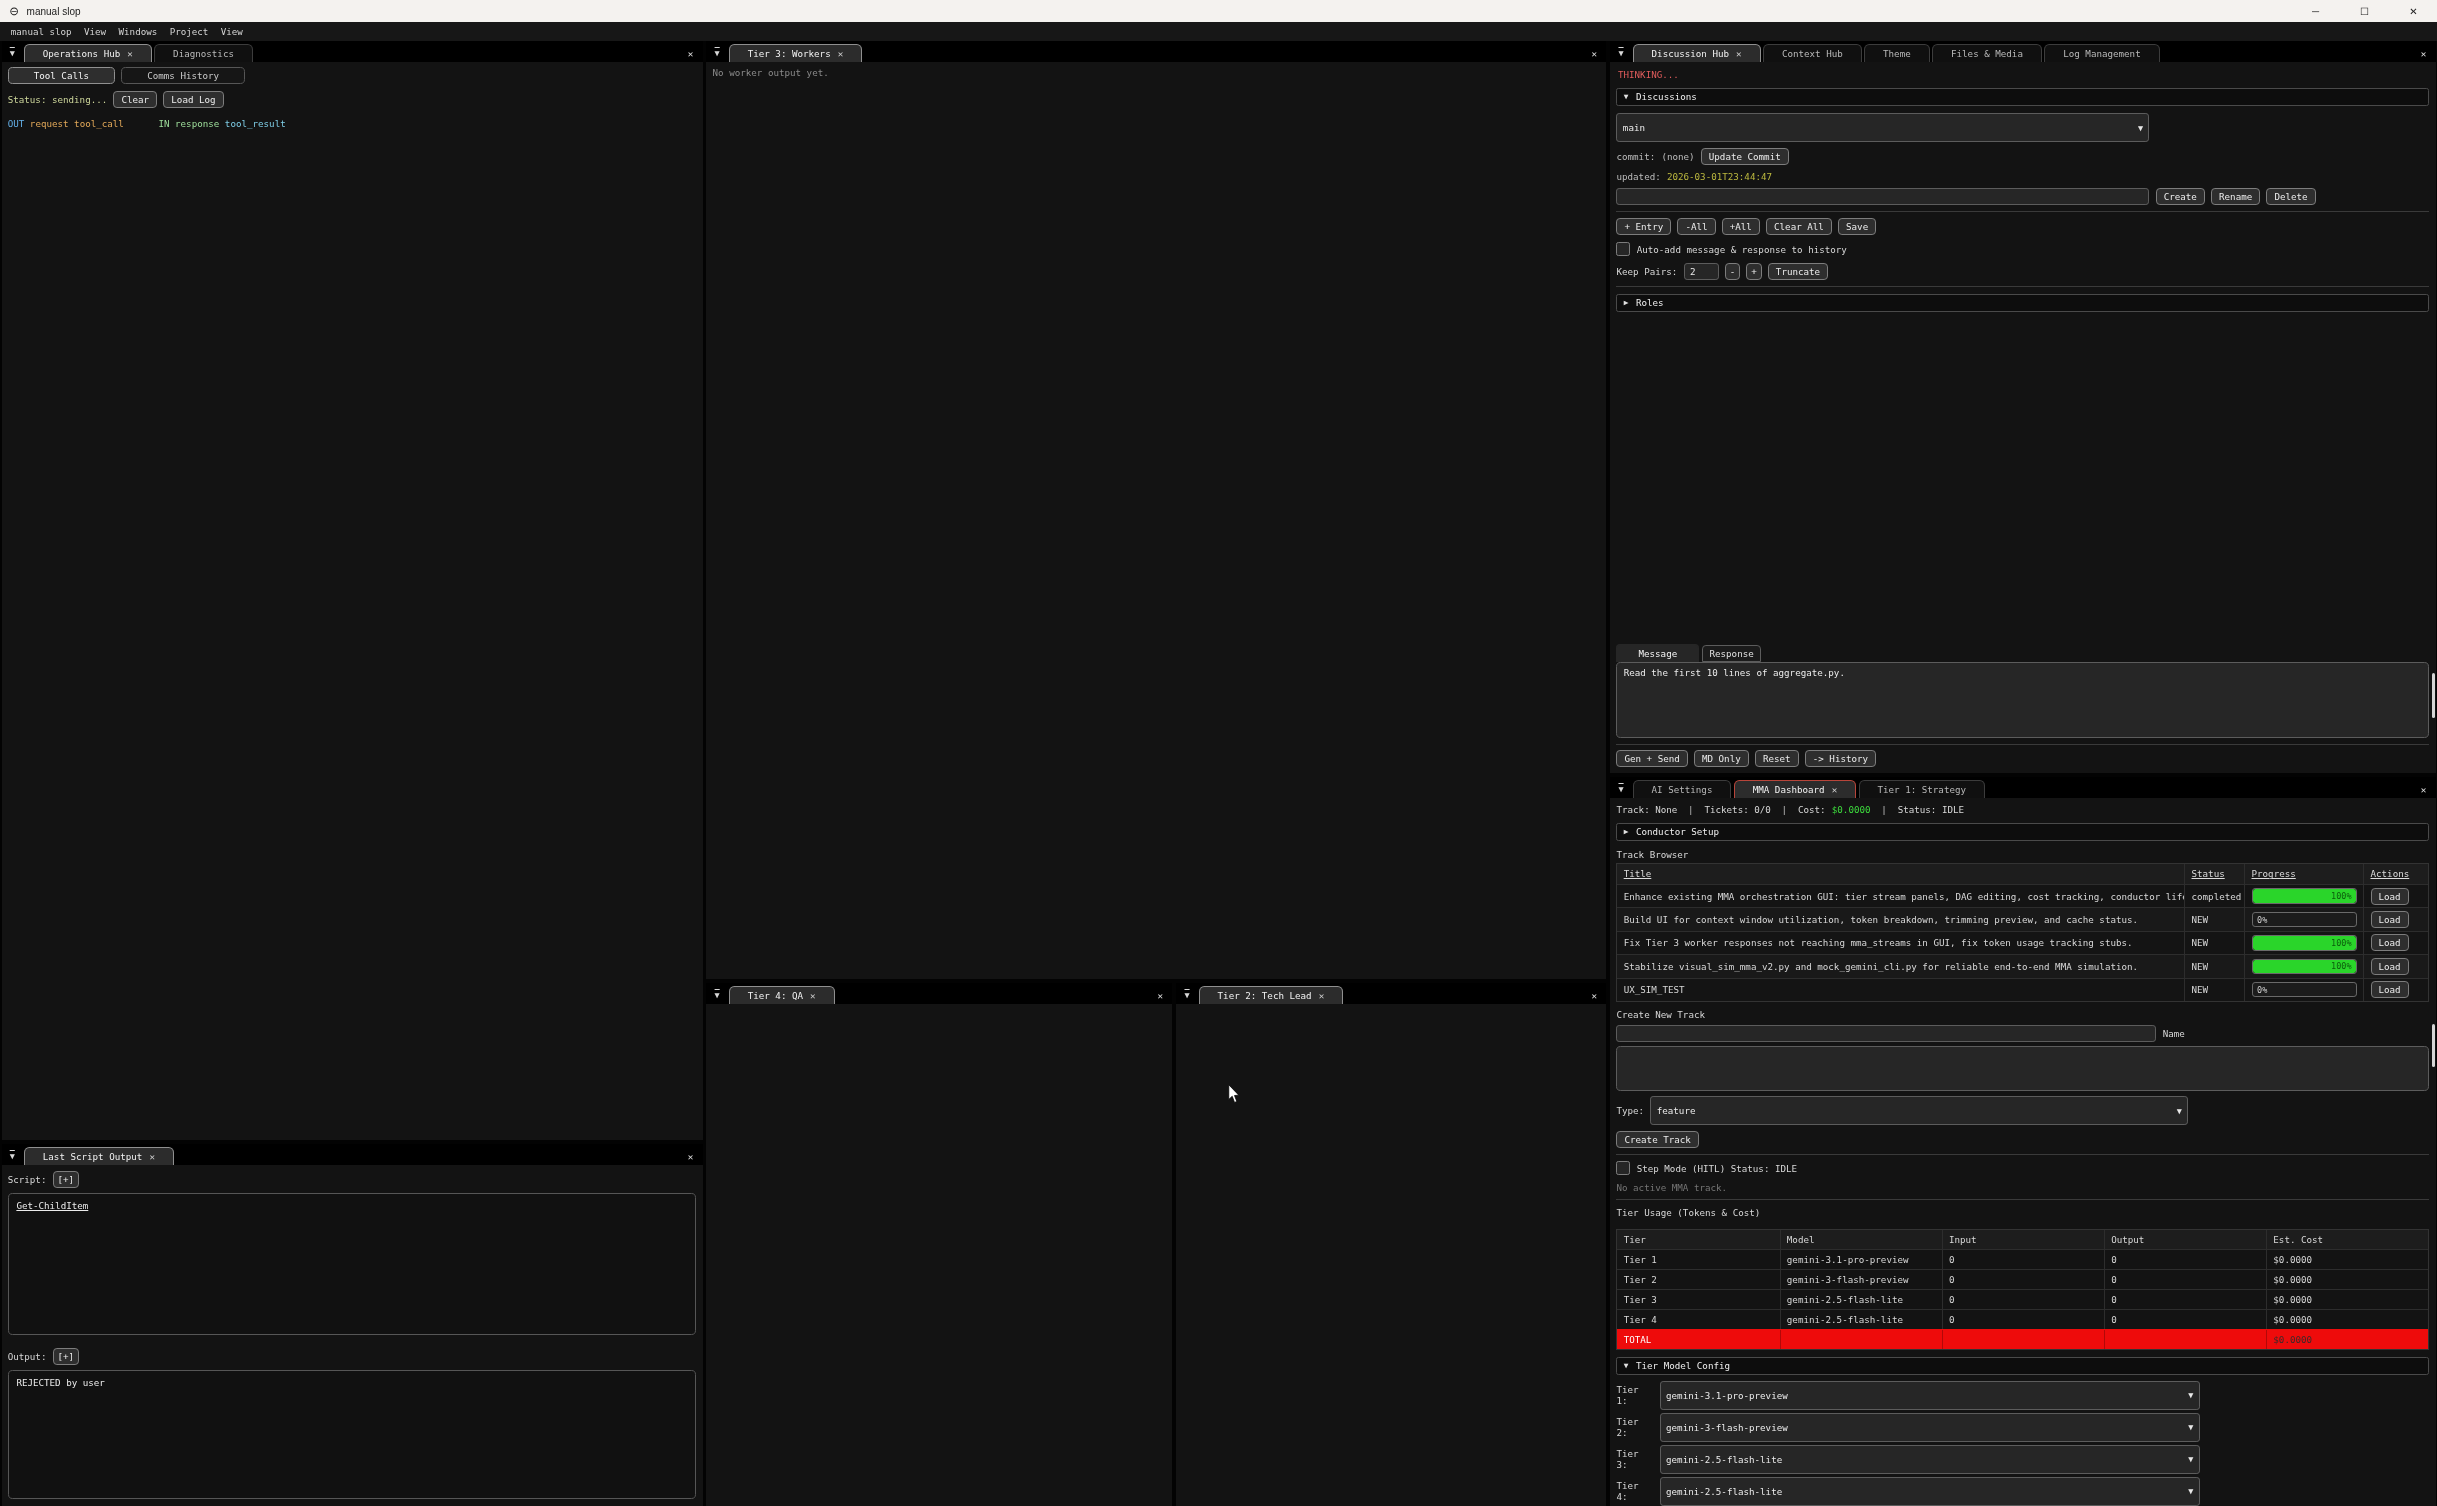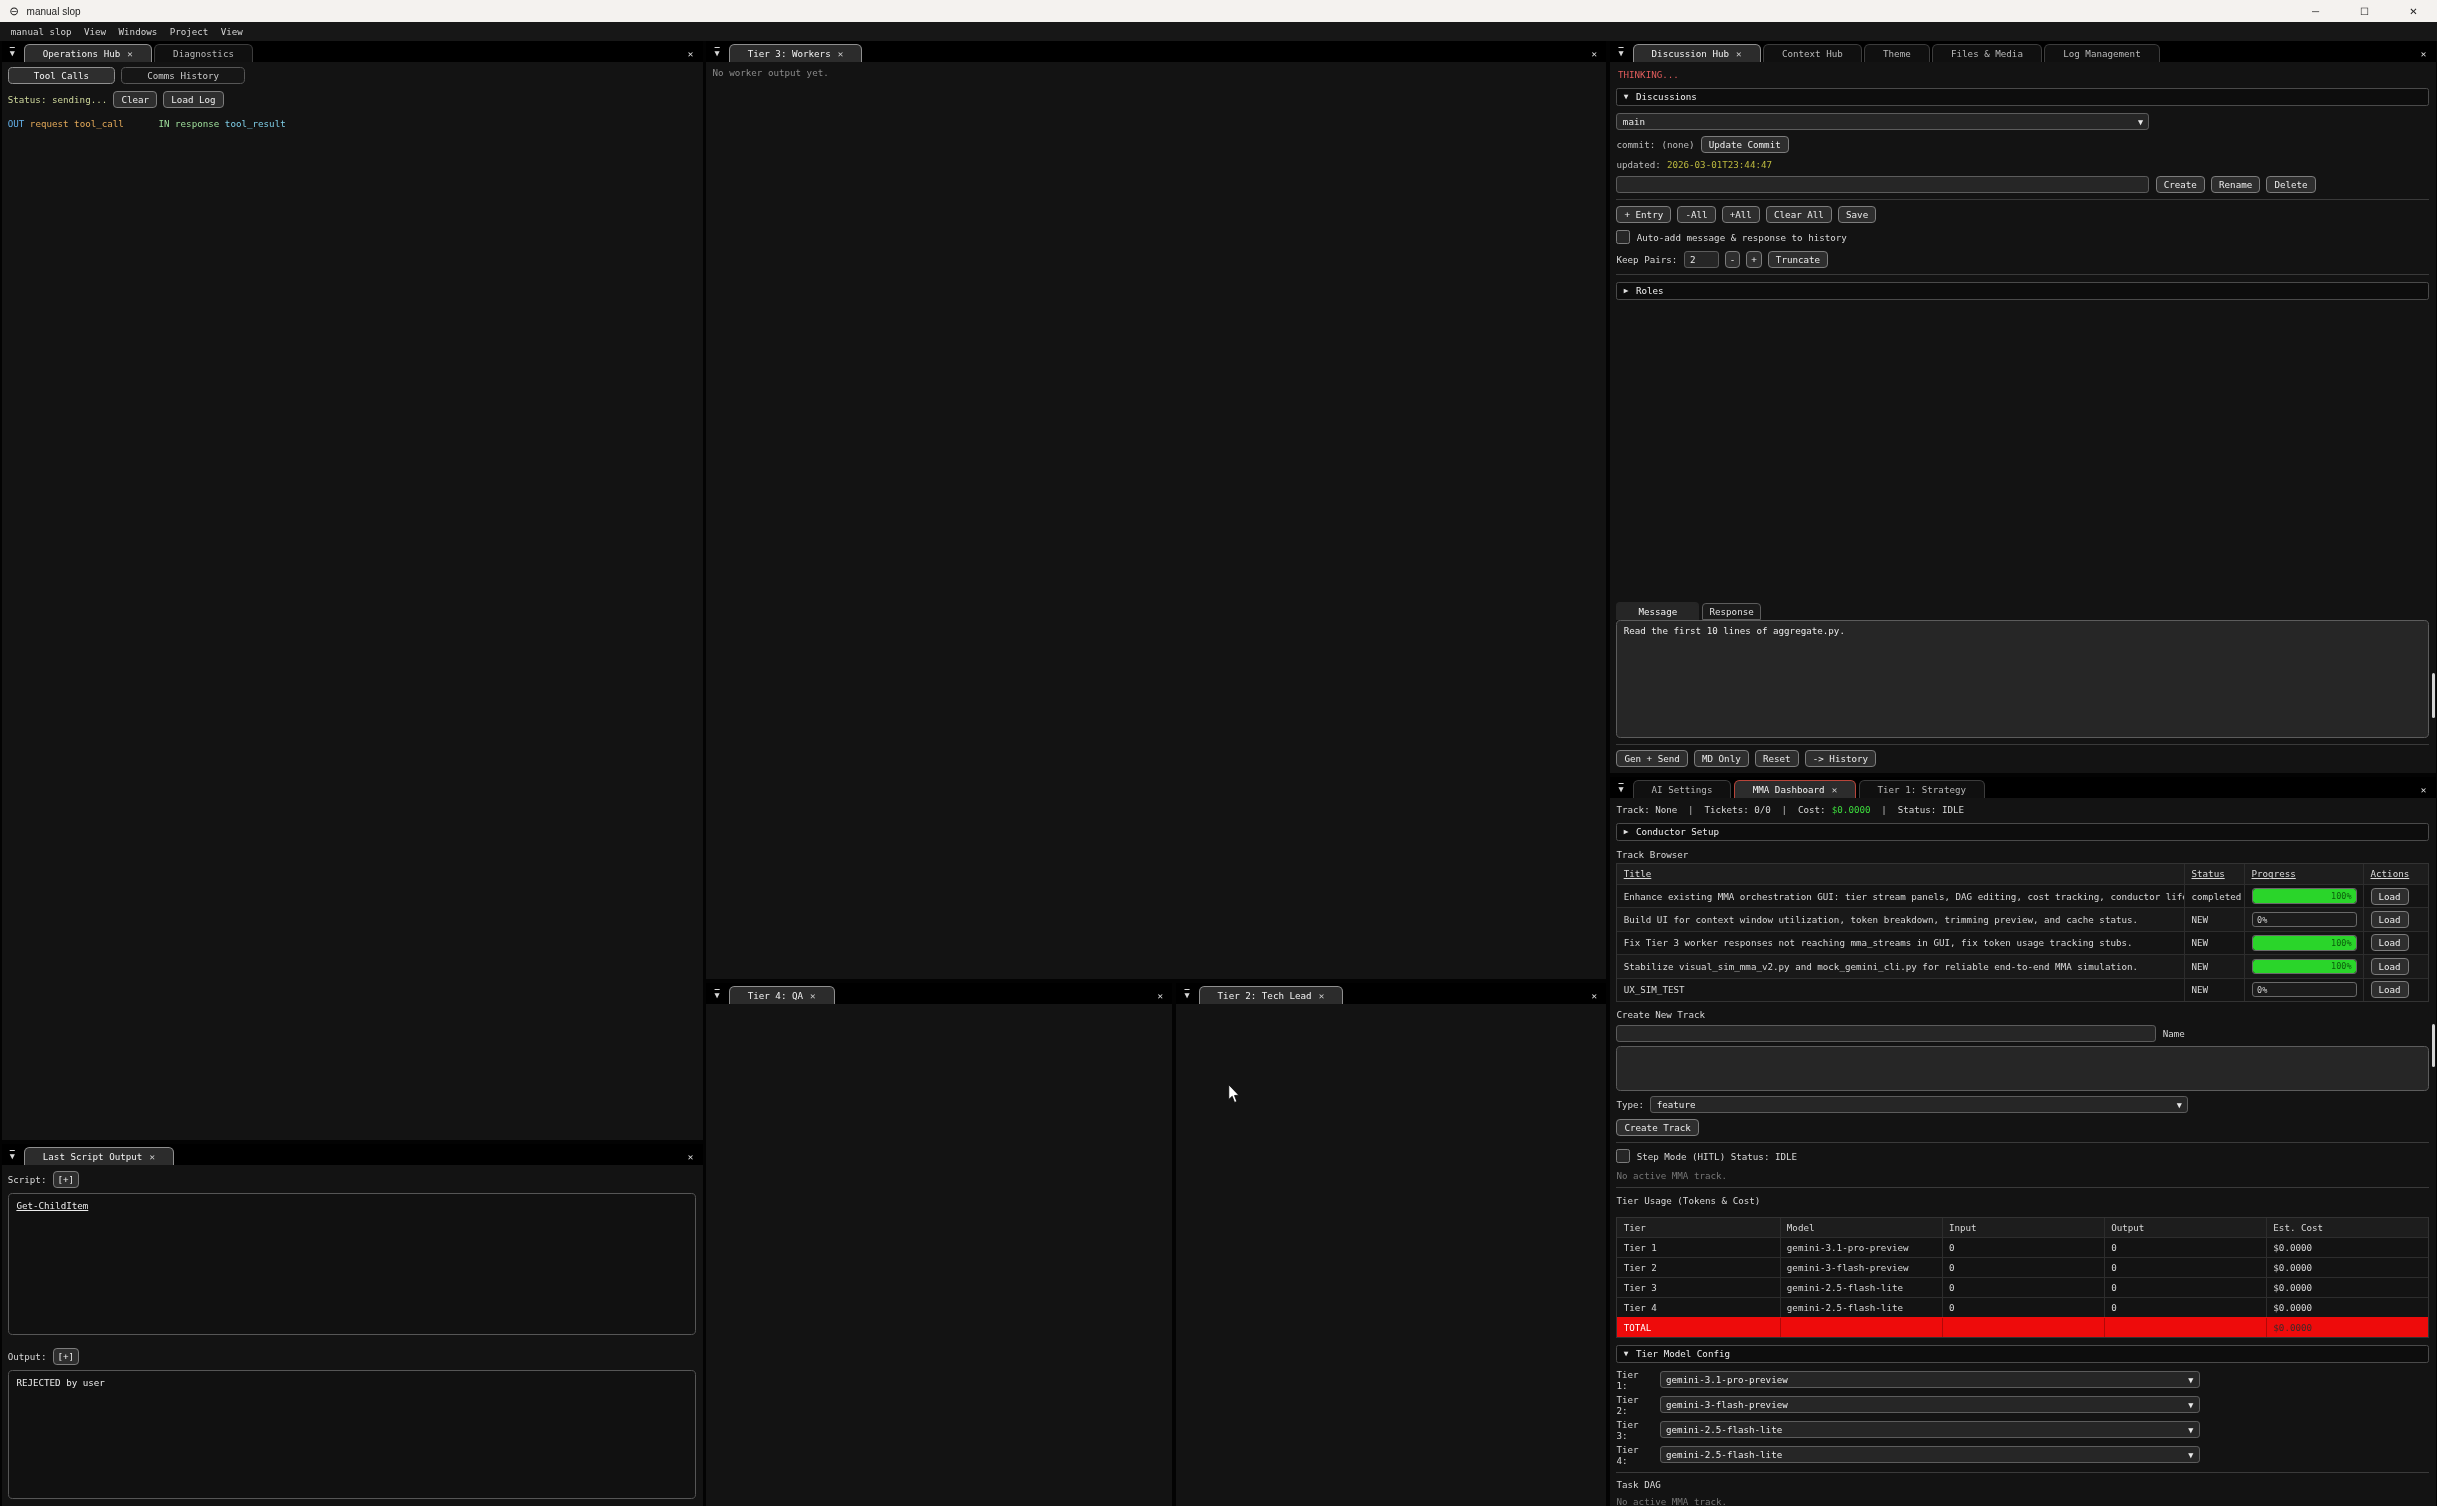--- a/index.html
+++ b/index.html
@@ -41,21 +41,21 @@
 
   
   .btn { display:inline-flex; align-items:center; justify-content:center; height:17px; padding:0 7px;
     background:#2e2e2e; border:0.8px solid #7d7d7d; border-radius:3.9px; color:#ececec; white-space:nowrap; }
   .btn.sq { width:15.4px; padding:0; }
   .chip { display:inline-flex; align-items:center; height:17px; padding:0 25px;
     background:#161616; border:0.8px solid #565656; border-radius:4.6px; color:#c9c9c9; }
   .chip.on { background:#2e2e2e; border-color:#909090; color:#f5f5f5; }
   .input { height:17px; background:#262626; border:0.8px solid #5c5c5c; border-radius:3.1px;
     color:#ececec; padding:0 5.4px; font:inherit; }
-  .select { height:17px; background:#262626; border:0.8px solid #5c5c5c; border-radius:3.1px;
+  .select { height:29px; background:#262626; border:0.8px solid #5c5c5c; border-radius:3.1px;
     display:flex; align-items:center; padding:0 5.4px; color:#ececec; }
   .select .arrow { margin-left:auto; color:#e8e8e8; font-size:8.5px; }
   .textbox { background:#262626; border:0.8px solid #5c5c5c; border-radius:4.6px; color:#ececec;
     font:inherit; padding:3.9px 6.2px; resize:none; width:100%; display:block; }
   .darkbox { background:#111111; border:0.8px solid #565656; border-radius:4.6px; color:#ececec;
     font:inherit; padding:5.4px 7.7px; resize:none; width:100%; display:block; }
   .check { width:14px; height:14px; background:#262626; border:0.8px solid #7d7d7d; border-radius:2.3px; flex:none; }
   .sect { height:18.5px; border:0.8px solid #4a4a4a; border-radius:2.3px; background:#0d0d0d;
     display:flex; align-items:center; gap:7.7px; padding:0 6.2px; color:#efefef; }
   .sect .sicon { font-size:7.7px; color:#e0e0e0; }
@@ -318,21 +318,21 @@
         <div class="sect">
           <span class="sicon">▶</span>
           <span>Roles</span>
         </div>
 
         <div style="margin-top:auto">
           <div class="msgtabs">
             <span class="msgtab-on">Message</span>
             <span class="msgtab-off">Response</span>
           </div>
-          <textarea class="textbox" style="height: 118px;" spellcheck="false">Read the first 10 lines of aggregate.py.</textarea>
+          <textarea class="textbox" style="height: 76px;" spellcheck="false">Read the first 10 lines of aggregate.py.</textarea>
           <div class="hr" style="margin:5.4px 0"></div>
           <div class="lblrow" style="margin-bottom:1.5px">
             <span class="btn">Gen + Send</span>
             <span class="btn">MD Only</span>
             <span class="btn">Reset</span>
             <span class="btn">-&gt; History</span>
           </div>
         </div>
       </div>
       <div class="scrolltrack">

